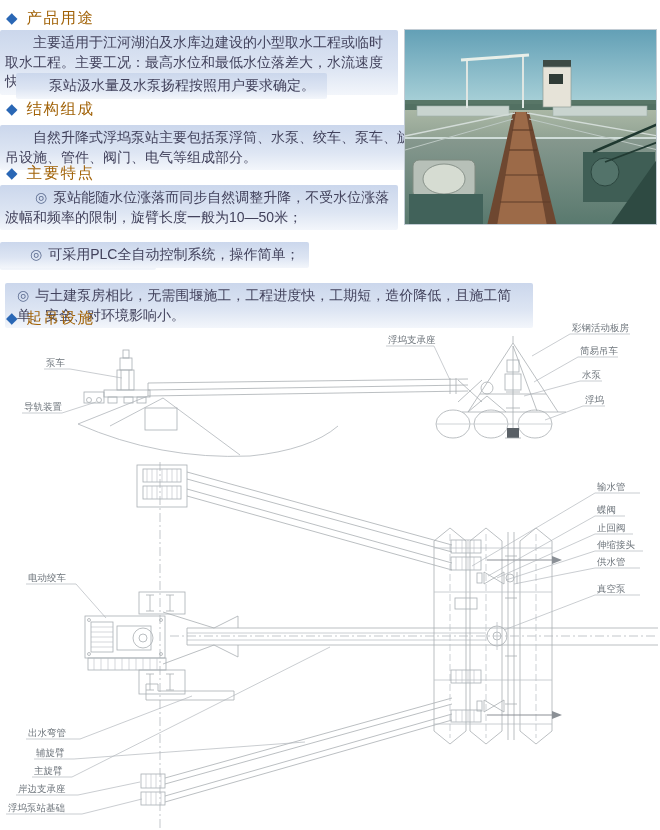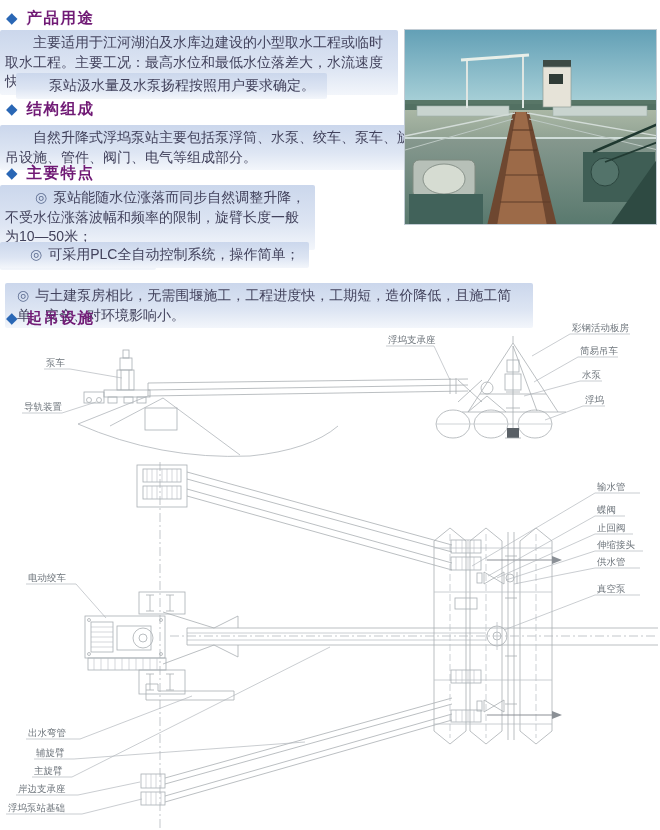--- a/index.html
+++ b/index.html
@@ -1,21 +1,21 @@
 <!DOCTYPE html>
 <html><head>
 <meta charset="utf-8">
 <style>
   *{margin:0;padding:0;box-sizing:border-box}
   html,body{width:660px;height:830px}
   body{position:relative;background:#ffffff;overflow:hidden;
        font-family:"Liberation Sans","DejaVu Sans",sans-serif;color:#3f3f58}
   .sec{position:absolute;left:6px;display:flex;align-items:center;gap:9px;white-space:nowrap}
   .diamond{color:#2a67b5;font-size:15px;line-height:1;transform:translateY(-1px)}
-  .sec-title{font-size:15.5px;font-weight:bold;color:#701a75;letter-spacing:1.5px}
+  .sec-title{font-size:15.5px;font-weight:normal;color:#a16207;letter-spacing:1.5px}
   .band{position:absolute;font-size:14px;line-height:19.5px;color:#42425c;
         background:linear-gradient(180deg,#cbd7ec 0%,#dde5f3 60%,#f3f6fb 100%);
         padding:3px 6px 3px 5px;border-radius:2px}
   .indent{text-indent:2em}
   .feat-marker{color:#5f6f93;margin-right:6px}
   
   .photo{position:absolute;left:404px;top:29px;width:253px;height:196px;overflow:hidden;
          background:#7da9b5;border:1px solid #c2ccd4}
   .ph{position:absolute}
   .ph-sky{left:0;top:0;width:100%;height:38%;background:linear-gradient(180deg,#63a0b6,#a9d1d8)}
@@ -41,21 +41,21 @@
   <span class="sec-title">结构组成</span>
 </div>
 
 <div class="band indent" style="top:125px;left:0;width:464px">自然升降式浮坞泵站主要包括泵浮筒、水泵、绞车、泵车、旋臂、起吊设施、管件、阀门、电气等组成部分。</div>
 
 <div class="sec" style="top:163px">
   <span class="diamond">◆</span>
   <span class="sec-title">主要特点</span>
 </div>
 
-<div class="band" style="top:185px;left:0;width:315px;text-indent:30px"><span class="feat-marker">◎</span><span>泵站能随水位涨落而同步自然调整升降，不受水位涨落波幅和频率的限制，旋臂长度一般为10—50米；</span></div>
+<div class="band" style="top:185px;left:0;width:398px;text-indent:30px"><span class="feat-marker">◎</span><span>泵站能随水位涨落而同步自然调整升降，不受水位涨落波幅和频率的限制，旋臂长度一般为10—50米；</span></div>
 <div class="band" style="top:244px;left:0;display:inline-block;padding-left:30px;padding-right:10px"><span class="feat-marker">◎</span><span>安装检修方便；</span></div>
 <div class="band" style="top:242px;left:0;display:inline-block;padding-left:30px;padding-right:10px"><span class="feat-marker">◎</span><span>可采用PLC全自动控制系统，操作简单；</span></div>
 <div class="band" style="top:283px;left:5px;width:528px;padding-left:12px"><span class="feat-marker">◎</span><span>与土建泵房相比，无需围堰施工，工程进度快，工期短，造价降低，且施工简单、安全、对环境影响小。</span></div>
 
 <div class="sec" style="top:308px">
   <span class="diamond">◆</span>
   <span class="sec-title">起吊设施</span>
 </div>
 
 <div class="photo">

